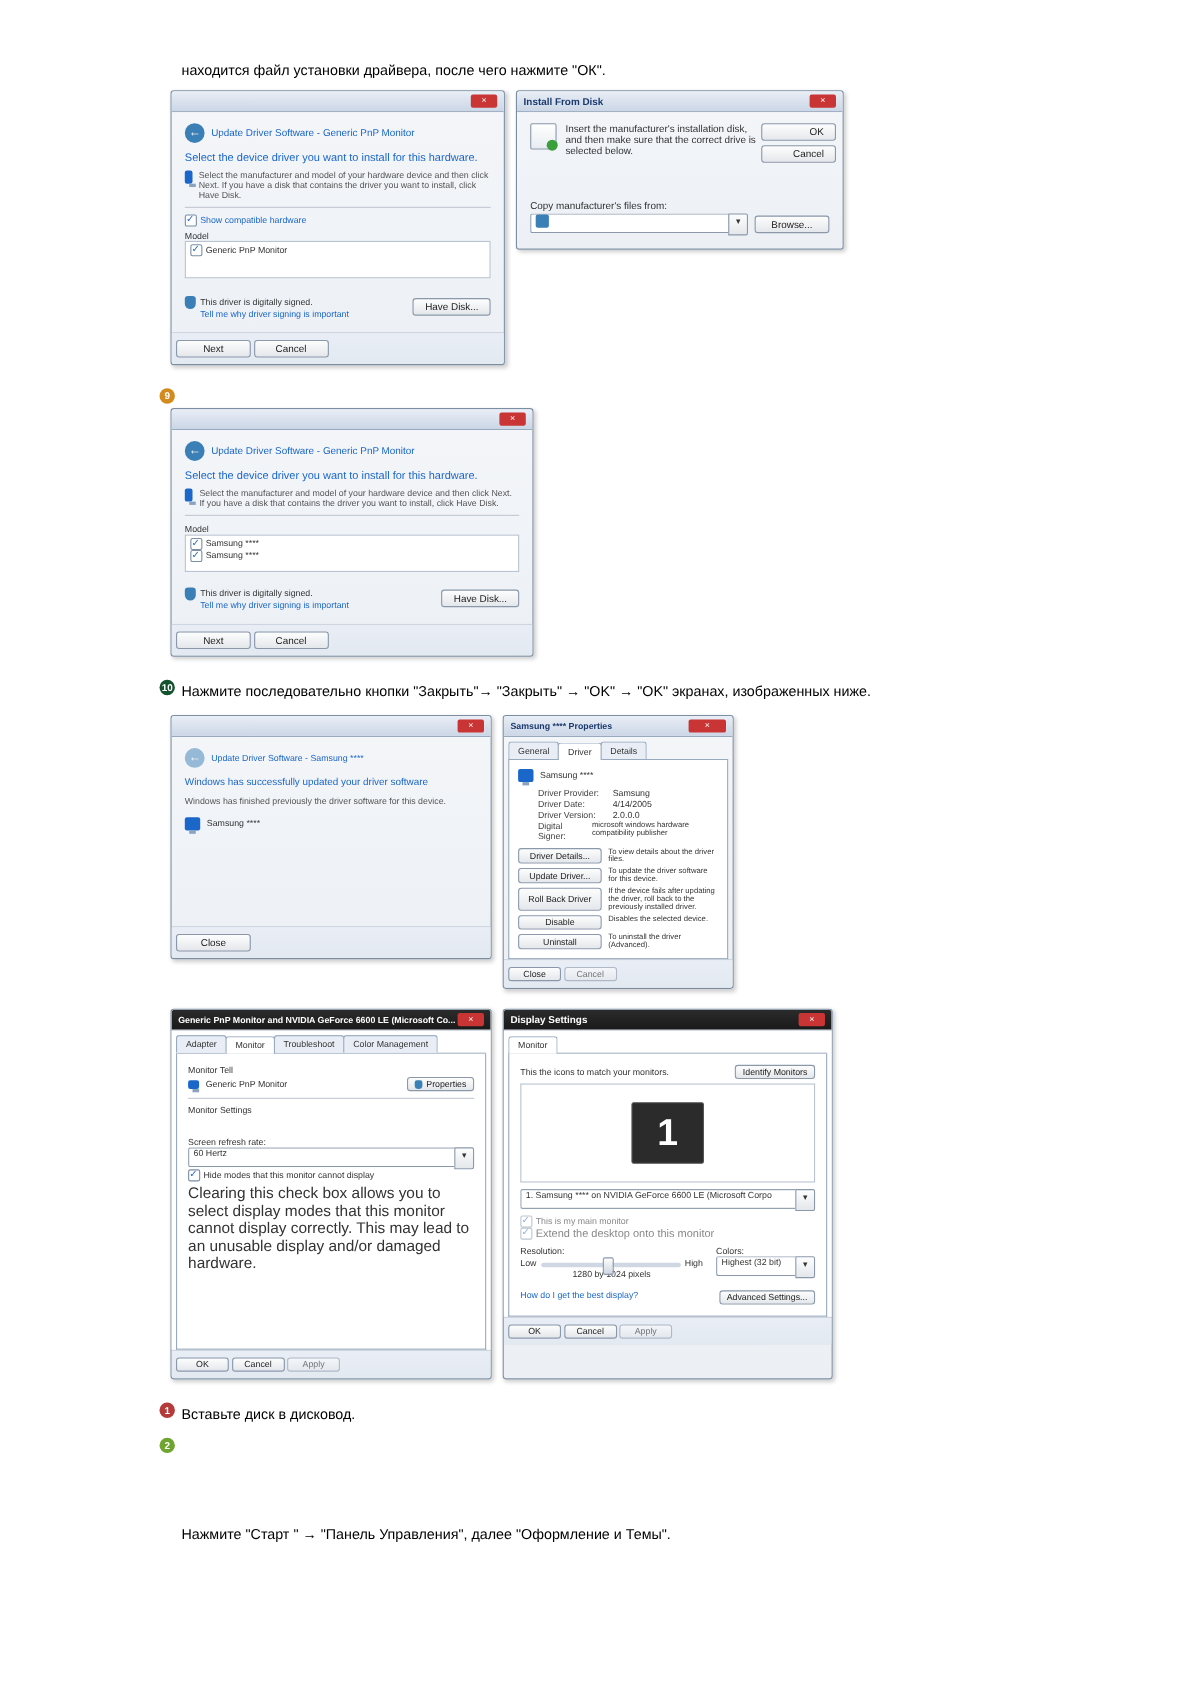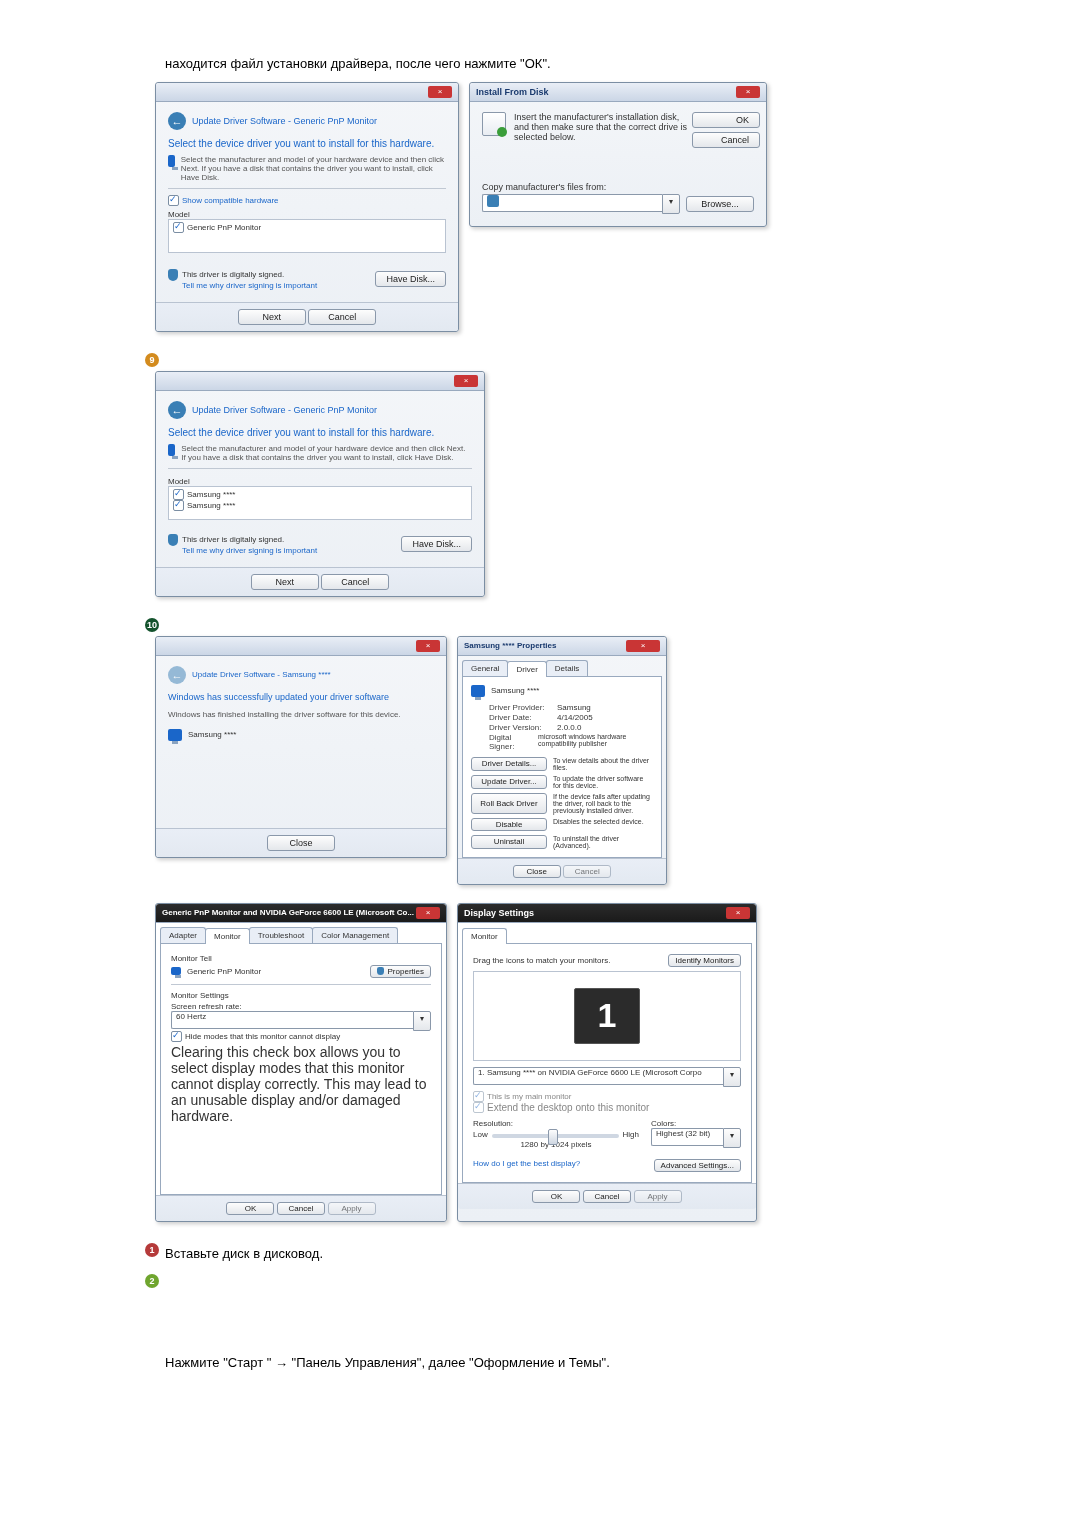--- a/index.html
+++ b/index.html
@@ -29,21 +29,21 @@
   .model-box{border:1px solid #b9c3d1;background:#fff;padding:2px 4px;font-size:8px;min-height:28px;}
   .checkbox{display:inline-block;width:9px;height:9px;background:#fff;border:1px solid #7b8ea3;border-radius:2px;margin-right:3px;vertical-align:middle;position:relative;}
   .checkbox.checked::after{content:"✓";position:absolute;left:0;top:-2px;font-size:9px;color:#1a66c9;}
   .shield{display:inline-block;width:10px;height:12px;background:#3a7fb5;border-radius:3px 3px 5px 5px;margin-right:4px;vertical-align:middle;}
   .monitor-icon{display:inline-block;width:14px;height:12px;background:#1a66c9;border-radius:2px;margin-right:6px;vertical-align:middle;position:relative;}
   .monitor-icon::after{content:"";position:absolute;bottom:-3px;left:4px;width:6px;height:3px;background:#8aa3c0;}
   .back-arrow{display:inline-block;width:18px;height:18px;border-radius:50%;background:#3a7fb5;color:#fff;text-align:center;line-height:18px;font-size:11px;margin-right:6px;}
   .dd-combo{display:flex;}
   .dd-input{flex:1;background:#fff;border:1px solid #8a98aa;height:16px;font-size:8px;padding:0 4px;border-right:none;border-radius:2px 0 0 2px;}
   .dd-btn{width:16px;height:18px;background:linear-gradient(#fdfdfd,#e4e7eb);border:1px solid #8a98aa;border-radius:0 2px 2px 0;text-align:center;line-height:14px;font-size:8px;}
-  .footer-bar{background:linear-gradient(#e9eef6,#e3e9f1);border-top:1px solid #b9c3d1;padding:6px 19px;text-align:center;border-radius:0 0 3px 3px;}
+  .footer-bar{background:linear-gradient(#e9eef6,#e3e9f1);border-top:1px solid #b9c3d1;padding:6px 4px;text-align:left;border-radius:0 0 3px 3px;}
   .tab-strip{display:flex;border-bottom:1px solid #99a9be;font-size:8px;}
   .tab{padding:3px 8px;background:#e9eef6;border:1px solid #99a9be;border-bottom:none;margin-right:-1px;border-radius:3px 3px 0 0;color:#333;}
   .tab.active{background:#fff;position:relative;top:1px;}
   .mon-preview{background:#2b2b2b;width:64px;height:54px;border:1px solid #555;border-radius:2px;color:#fff;font-size:34px;font-weight:bold;display:flex;align-items:center;justify-content:center;margin:8px auto;}
   .slider{position:relative;height:4px;background:#cfd7e2;border-radius:2px;margin:6px 0 2px 0;}
   .slider .thumb{position:absolute;top:-5px;left:44%;width:8px;height:14px;background:linear-gradient(#fdfdfd,#cfd7e2);border:1px solid #8a98aa;border-radius:2px;}
   .kv-row{display:flex;font-size:8px;margin:1px 0;}
   .kv-row .k{width:68px;color:#444;}
   .group-box{border:1px solid #b9c3d1;padding:8px;font-size:8px;background:#f7f9fc;}
   .small-note{font-size:14px;color:#333;margin-top:2px;}
@@ -160,36 +160,37 @@
     </div>
     <div class="footer-bar">
       <span class="btn">Next</span>
       <span class="btn">Cancel</span>
     </div>
   </div>
 </div>
 
 <div class="bullet-row">
   <span class="num-bullet blue">10</span>
+  <span class="step-text">Нажмите последовательно кнопки "Закрыть"→ "Закрыть" → "OK" → "OK" экранах, изображенных ниже.</span>
 </div>
 
 <div class="screens-row">
 
   <div class="dialog" style="width:290px;height:220px;display:flex;flex-direction:column">
     <div class="dialog-title">
             <span class="txt">&nbsp;</span>
             <span class="close-x">×</span>
           </div>
     <div class="dialog-body" style="flex:1">
       <div style="display:flex;align-items:center;margin-bottom:8px;">
         <span class="back-arrow" style="opacity:0.5">←</span>
         <span class="link" style="font-size:8px">Update Driver Software - Samsung ****</span>
       </div>
       <div class="link" style="font-size:9px">Windows has successfully updated your driver software</div>
-      <div style="font-size:8px;margin-top:8px;color:#555">Windows has finished installing the driver software for this device.</div>
+      <div style="font-size:8px;margin-top:8px;color:#555">Windows has finished previously the driver software for this device.</div>
       <div style="margin-top:10px;font-size:8px"><span class="monitor-icon"></span><span>Samsung ****</span></div>
     </div>
     <div class="footer-bar"><span class="btn">Close</span></div>
   </div>
 
   <div class="dialog" style="width:208px">
     <div class="dialog-title">
             <span class="txt" style="font-size:8px">Samsung **** Properties</span>
             <span class="close-x" style="width:34px">×</span>
           </div>
@@ -266,21 +267,21 @@
         <div style="font-size:8px">Monitor Tell</div>
         <div style="display:flex;justify-content:space-between;align-items:center;margin-top:2px">
           <span style="font-size:8px"><span class="monitor-icon" style="width:10px;height:8px"></span><span>Generic PnP Monitor</span></span>
           <span class="btn mini">
                   <span class="shield" style="width:7px;height:8px"></span>
                   <span>Properties</span>
                 </span>
         </div>
         <hr class="thin-hr">
         <div style="font-size:8px">Monitor Settings</div>
-        <div style="font-size:8px;margin-top:2px">Screen refresh rate:</div>
+        <div style="font-size:8px;margin-top:20px">Screen refresh rate:</div>
         <div class="dd-combo">
           <div class="dd-input">60 Hertz</div>
           <div class="dd-btn">▾</div>
         </div>
         <div style="font-size:8px;margin-top:0"><span class="checkbox checked"></span><span>Hide modes that this monitor cannot display</span></div>
         <div class="small-note">Clearing this check box allows you to select display modes that this monitor cannot display correctly. This may lead to an unusable display and/or damaged hardware.</div>
         <div style="height:60px"></div>
       </div>
     </div>
     <div class="footer-bar">
@@ -294,21 +295,21 @@
     <div class="dialog-title" style="background:linear-gradient(#2b2b2b,#1a1a1a);color:#fff">
       <span class="txt" style="color:#fff;font-size:9px">Display Settings</span>
       <span class="close-x">×</span>
     </div>
     <div style="padding:4px 4px 0 4px;background:#fff">
       <div class="tab-strip">
         <div class="tab active">Monitor</div>
       </div>
       <div style="border:1px solid #99a9be;border-top:none;padding:10px;background:#fff">
         <div style="display:flex;justify-content:space-between;align-items:center">
-          <span style="font-size:8px">Drag the icons to match your monitors.</span>
+          <span style="font-size:8px">This the icons to match your monitors.</span>
           <span class="btn mini">Identify Monitors</span>
         </div>
         <div class="group-box" style="margin-top:4px;background:#fff">
           <div class="mon-preview">1</div>
         </div>
         <div class="dd-combo" style="margin-top:6px">
           <div class="dd-input">1. Samsung **** on NVIDIA GeForce 6600 LE (Microsoft Corpo</div>
           <div class="dd-btn">▾</div>
         </div>
         <div style="font-size:8px;color:#888;margin-top:4px"><span class="checkbox checked" style="opacity:0.5"></span><span>This is my main monitor</span></div>

